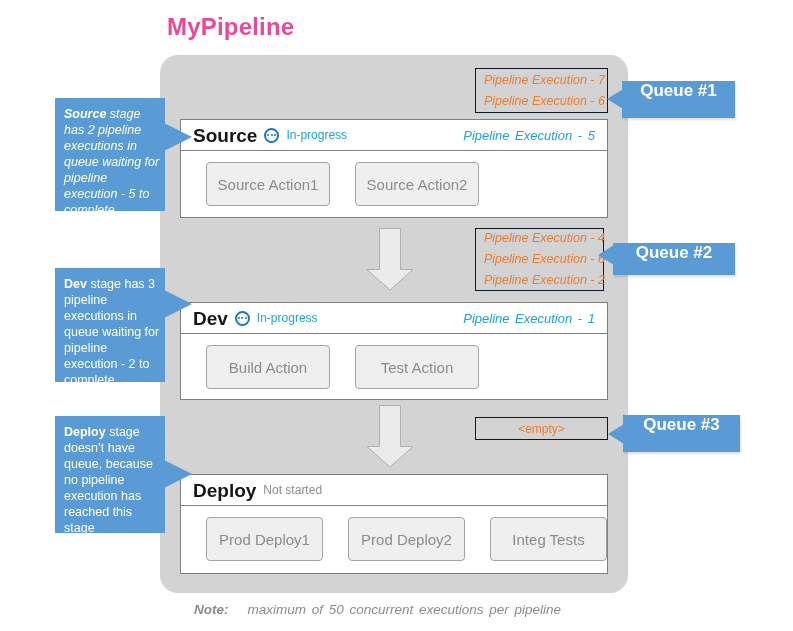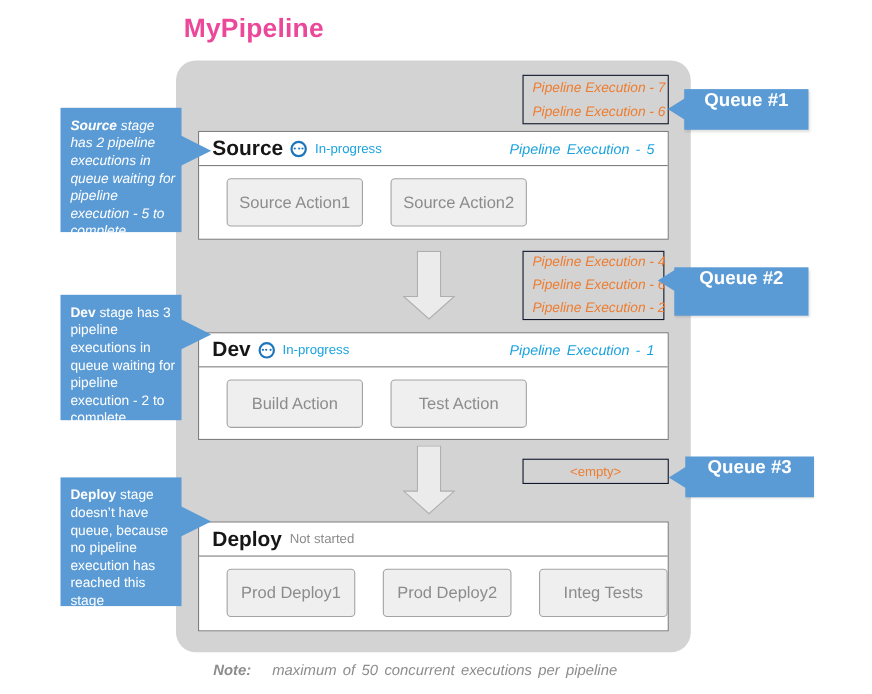--- a/index.html
+++ b/index.html
@@ -31,31 +31,31 @@
   .queue-1 { left:475px; top:68px;  width:133px; height:45px; }
   .queue-2 { left:475px; top:228px; width:129px; height:63px; }
   .queue-3 { left:475px; top:417px; width:133px; height:23px; text-align:center; font-style:normal; font-size:12px; }
   .queue-3 div { line-height:20px; }
 
   
   .queue-label { position:absolute; background:#5b9bd5; color:#fff; font-size:17px; display:flex; justify-content:center; z-index:3; box-shadow:1px 2px 2px rgba(0,0,0,0.12);font-weight:bold; }
   .queue-label .tri { position:absolute; left:-15px; width:0; height:0; border-top:10px solid transparent; border-bottom:10px solid transparent; border-right:16px solid #5b9bd5; }
   .queue-label-1 { left:622px; top:81px;  width:113px; height:37px; }
   .queue-label-1 .tri { top:8px; }
-  .queue-label-2 { left:613px; top:243px; width:122px; height:44px; }
+  .queue-label-2 { left:613px; top:243px; width:122px; height:32px; }
   .queue-label-2 .tri { top:2px; }
   .queue-label-3 { left:623px; top:415px; width:117px; height:37px; }
   .queue-label-3 .tri { top:9px; }
 
   
   .callout { position:absolute; left:55px; width:110px; background:#5b9bd5; color:#fff; font-size:12.5px; line-height:16px; padding:8px 5px 8px 9px; z-index:3; }
   .callout b { font-weight:bold; }
   .callout-1 { top:98px;  height:113px;font-style:italic; }
   .callout-2 { top:268px; height:114px; }
-  .callout-3 { top:434px; height:117px; }
+  .callout-3 { top:416px; height:117px; }
   .callout-arrow { position:absolute; left:164px; width:0; height:0; border-top:14px solid transparent; border-bottom:14px solid transparent; border-left:28px solid #5b9bd5; z-index:3; }
   .callout-arrow-1 { top:123px; }
   .callout-arrow-2 { top:290px; }
   .callout-arrow-3 { top:460px; }
 
   
   .down-arrow { position:absolute; left:366px; z-index:1; }
   .down-arrow-1 { top:228px; }
   .down-arrow-2 { top:405px; }
 

